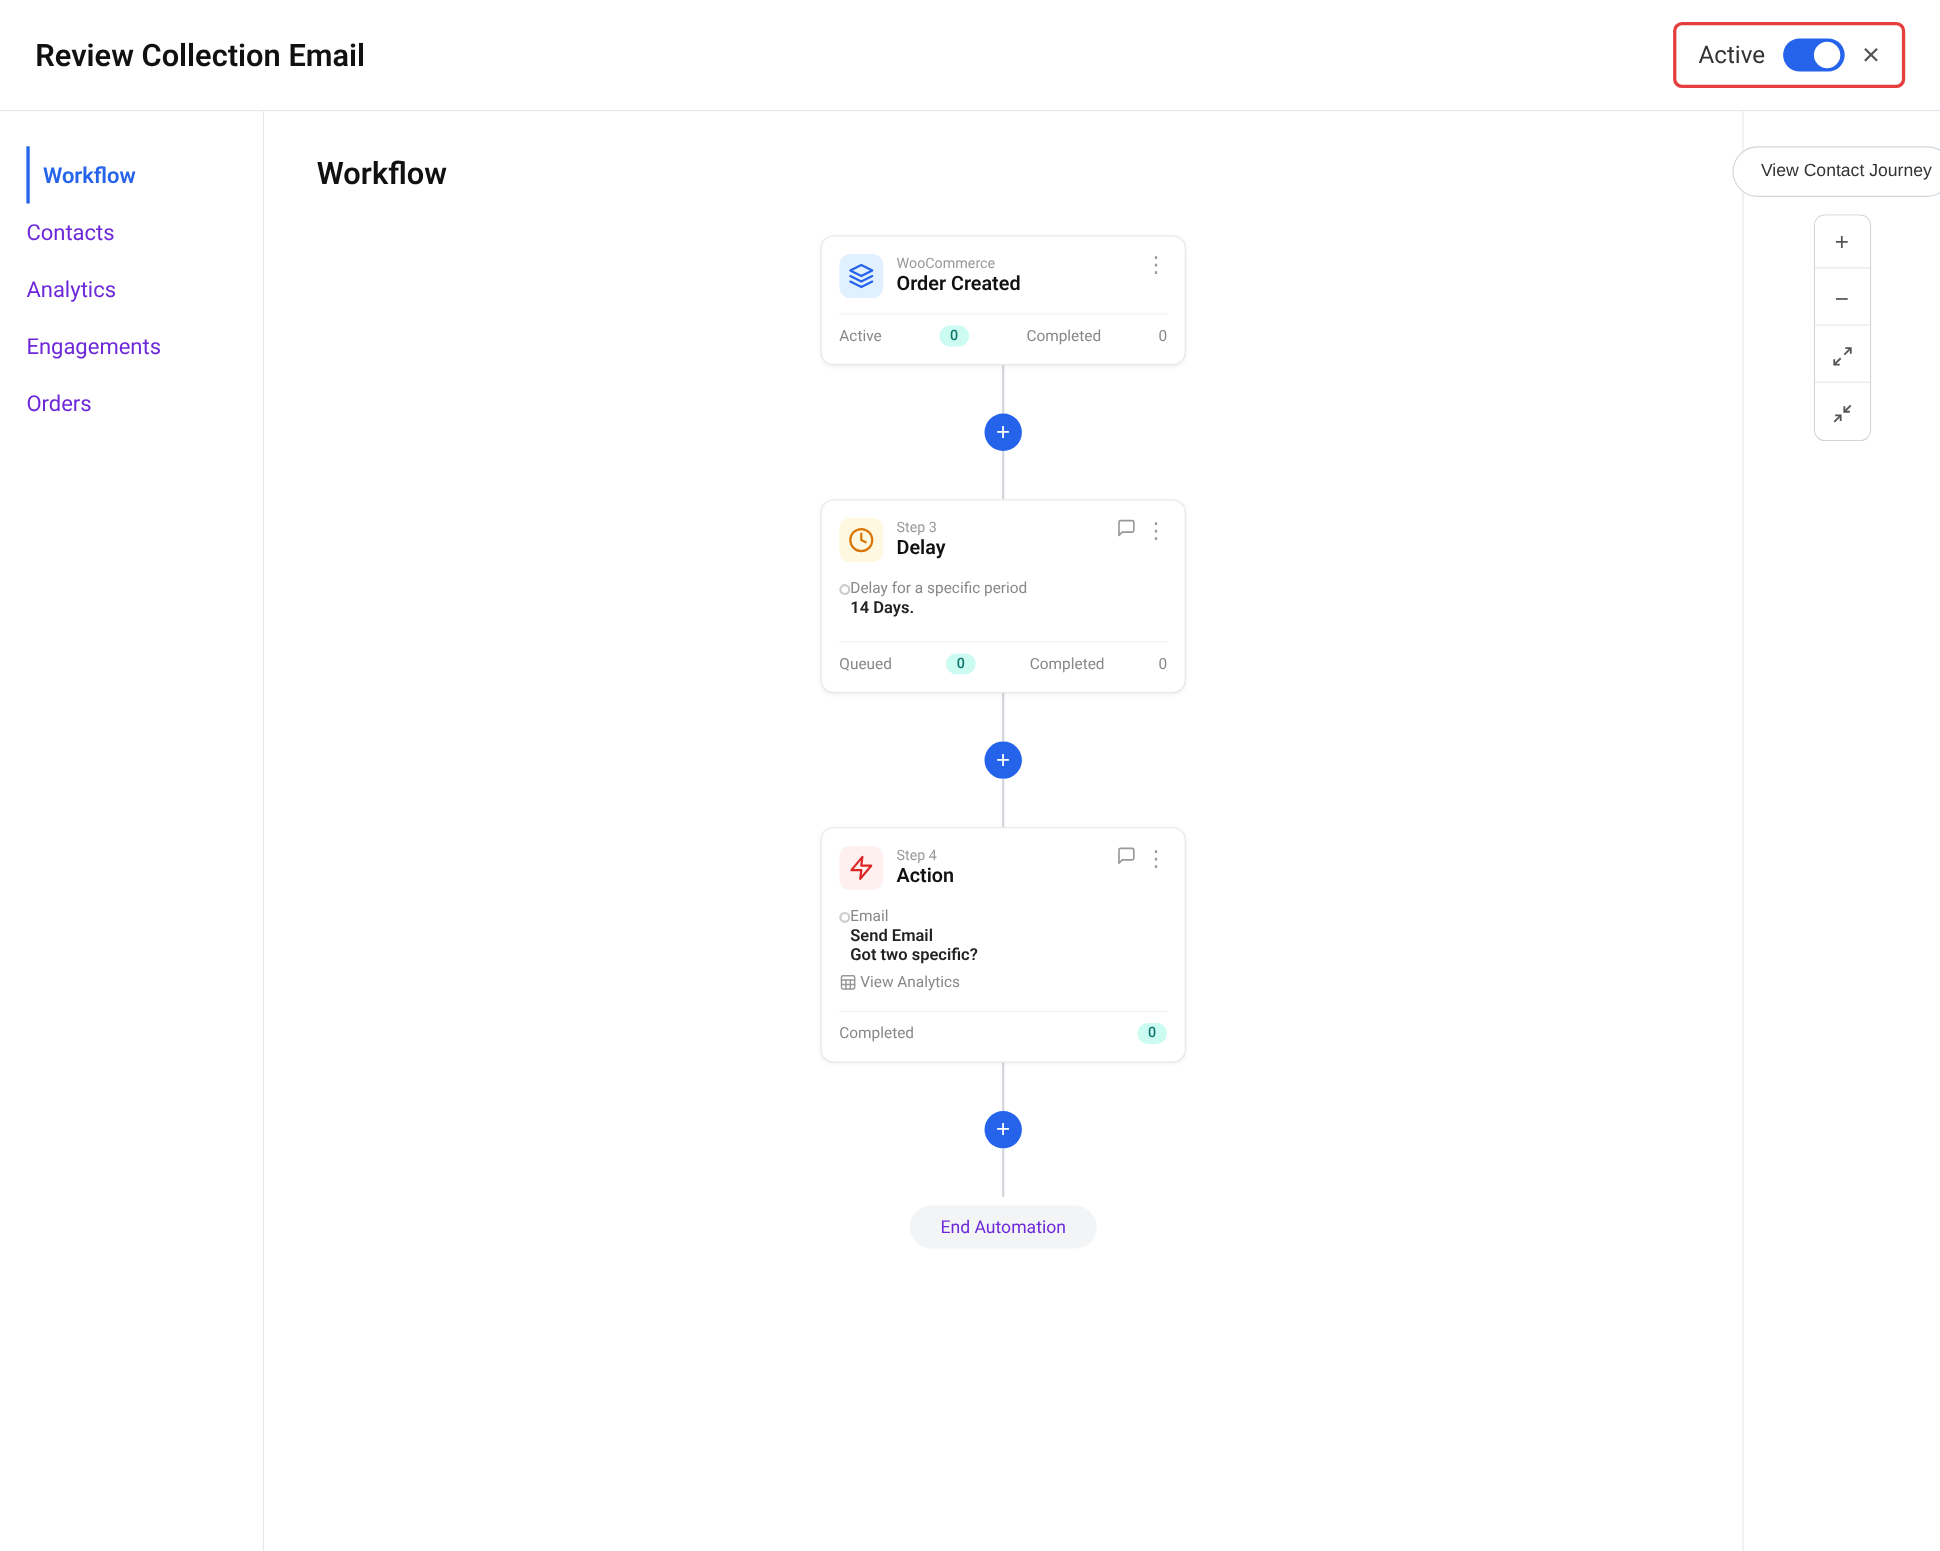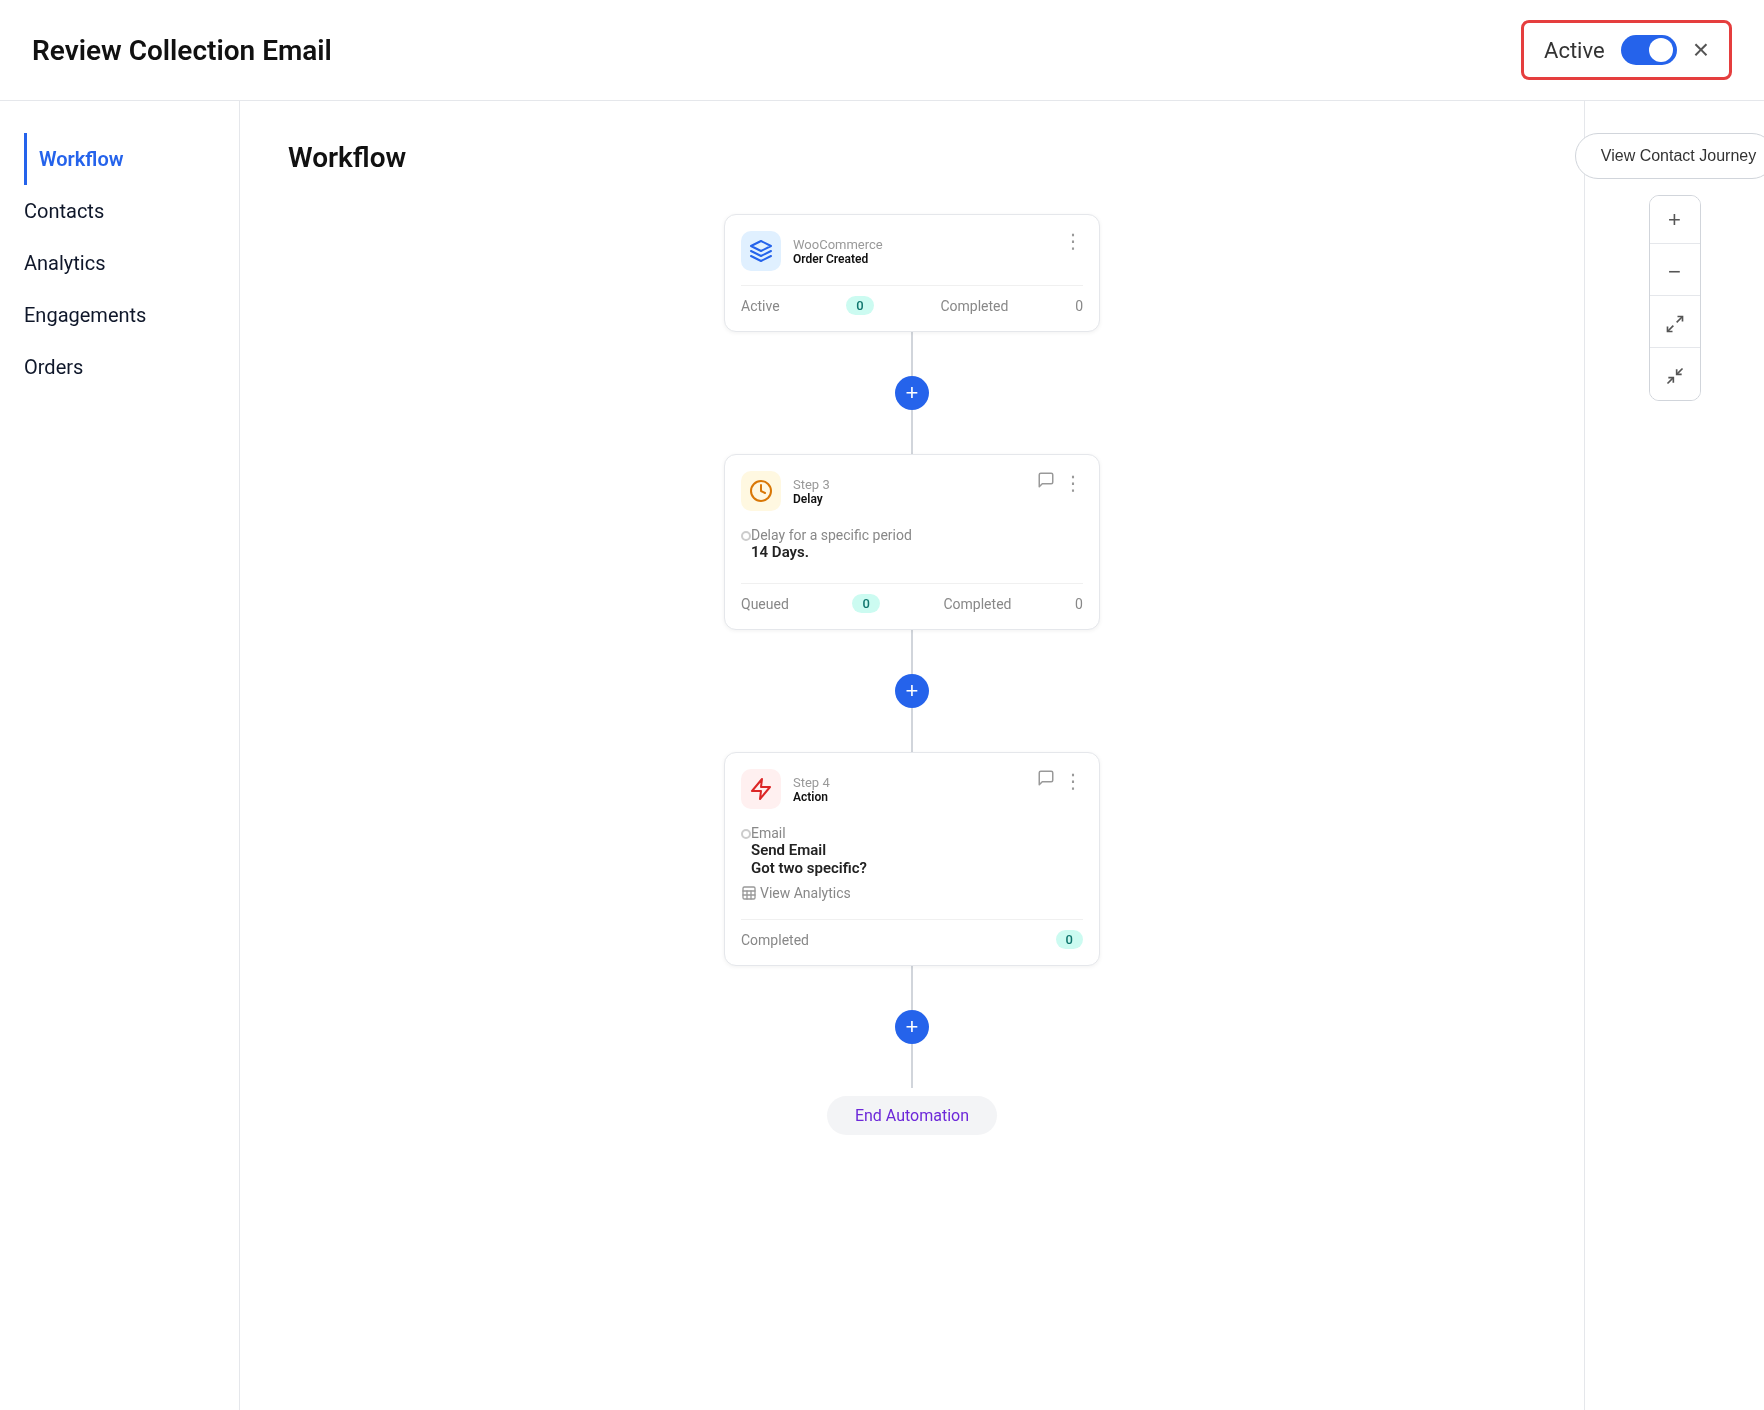--- a/index.html
+++ b/index.html
@@ -77,21 +77,21 @@
     .sidebar {
       width: 240px;
       padding: 32px 24px;
       border-right: 1px solid #e5e7eb;
       flex-shrink: 0;
     }
     .sidebar-item {
       padding: 14px 0;
       font-size: 20px;
       cursor: pointer;
-      color: #0f172a;
+      color: #6d28d9;
     }
     .sidebar-item.active {
       color: #2563eb;
       font-weight: 600;
       border-left: 3px solid #2563eb;
       padding-left: 12px;
     }
 
     
     .content {
@@ -113,21 +113,21 @@
       flex-direction: column;
       align-items: center;
       position: relative;
     }
 
     
     .workflow-card {
       background: #fff;
       border: 1px solid #e5e7eb;
       border-radius: 12px;
-      width: 376px;
+      width: 332px;
       padding: 16px;
       position: relative;
       box-shadow: 0 1px 4px rgba(0,0,0,0.06);
     }
 
     .card-header {
       display: flex;
       align-items: flex-start;
       justify-content: space-between;
       margin-bottom: 12px;
@@ -154,21 +154,21 @@
       background: #fff8e1;
     }
     .card-icon.red-light {
       background: #fff0f0;
     }
     .card-subtitle {
       font-size: 13px;
       color: #999;
     }
     .card-title {
-      font-size: 12px;
+      font-size: 18px;
       font-weight: 600;
       color: #111;
     }
     .card-menu {
       display: flex;
       gap: 8px;
       align-items: center;
     }
     .dots-btn {
       font-size: 20px;

